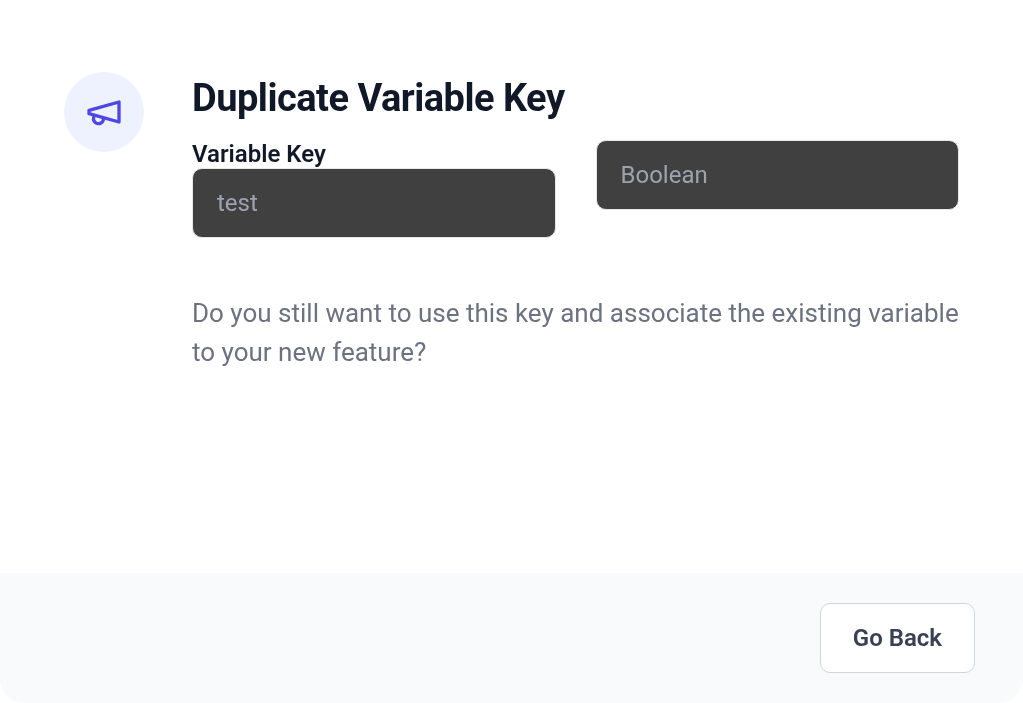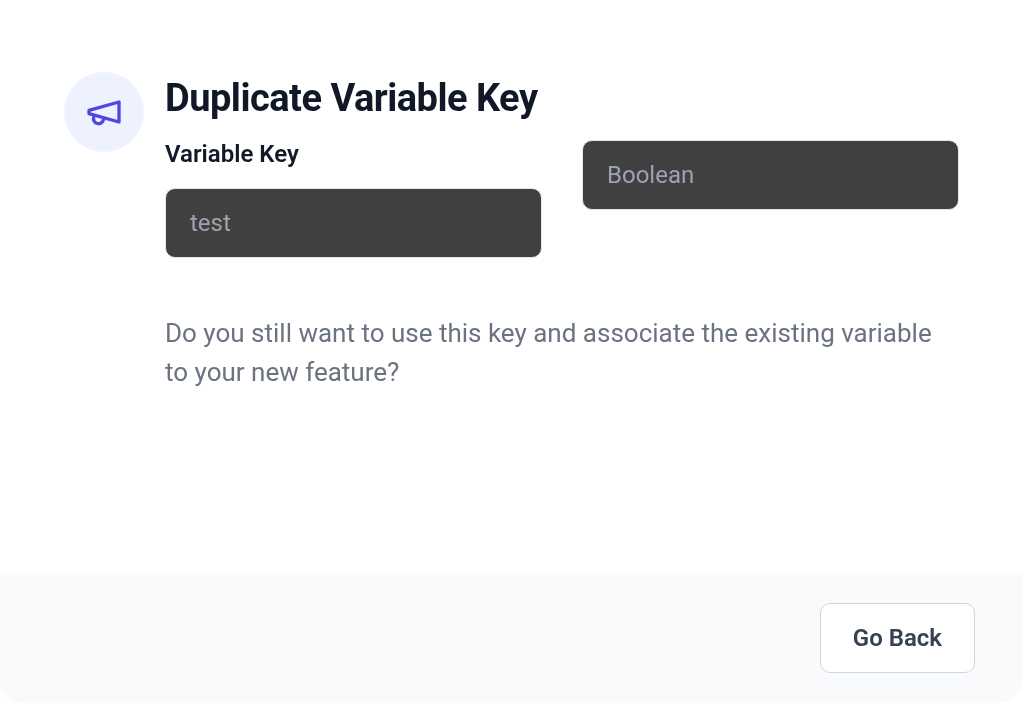--- a/index.html
+++ b/index.html
@@ -20,21 +20,21 @@
       background: #ffffff;
       border-radius: 24px;
       display: flex;
       flex-direction: column;
       overflow: hidden;
     }
     .modal-body {
       flex: 1;
       padding: 72px 64px 48px 64px;
       display: flex;
-      gap: 21px;
+      gap: 48px;
     }
     .icon-wrap {
       flex-shrink: 0;
       width: 80px;
       height: 80px;
       border-radius: 50%;
       background: #eef2ff;
       display: flex;
       align-items: center;
       justify-content: center;
@@ -70,21 +70,21 @@
       gap: 40px;
       margin-bottom: 56px;
     }
     .field {
       flex: 1;
     }
     .field-label {
       font-size: 24px;
       font-weight: 600;
       color: #111827;
-      margin-bottom: 20px;
+      margin-bottom: 0;
     }
     .field-value {
       border: 1px solid #e5e7eb;
       border-radius: 10px;
       padding: 20px 24px;
       font-size: 24px;
       color: #9ca3af;
       background: #404040;
     }
     .question {

